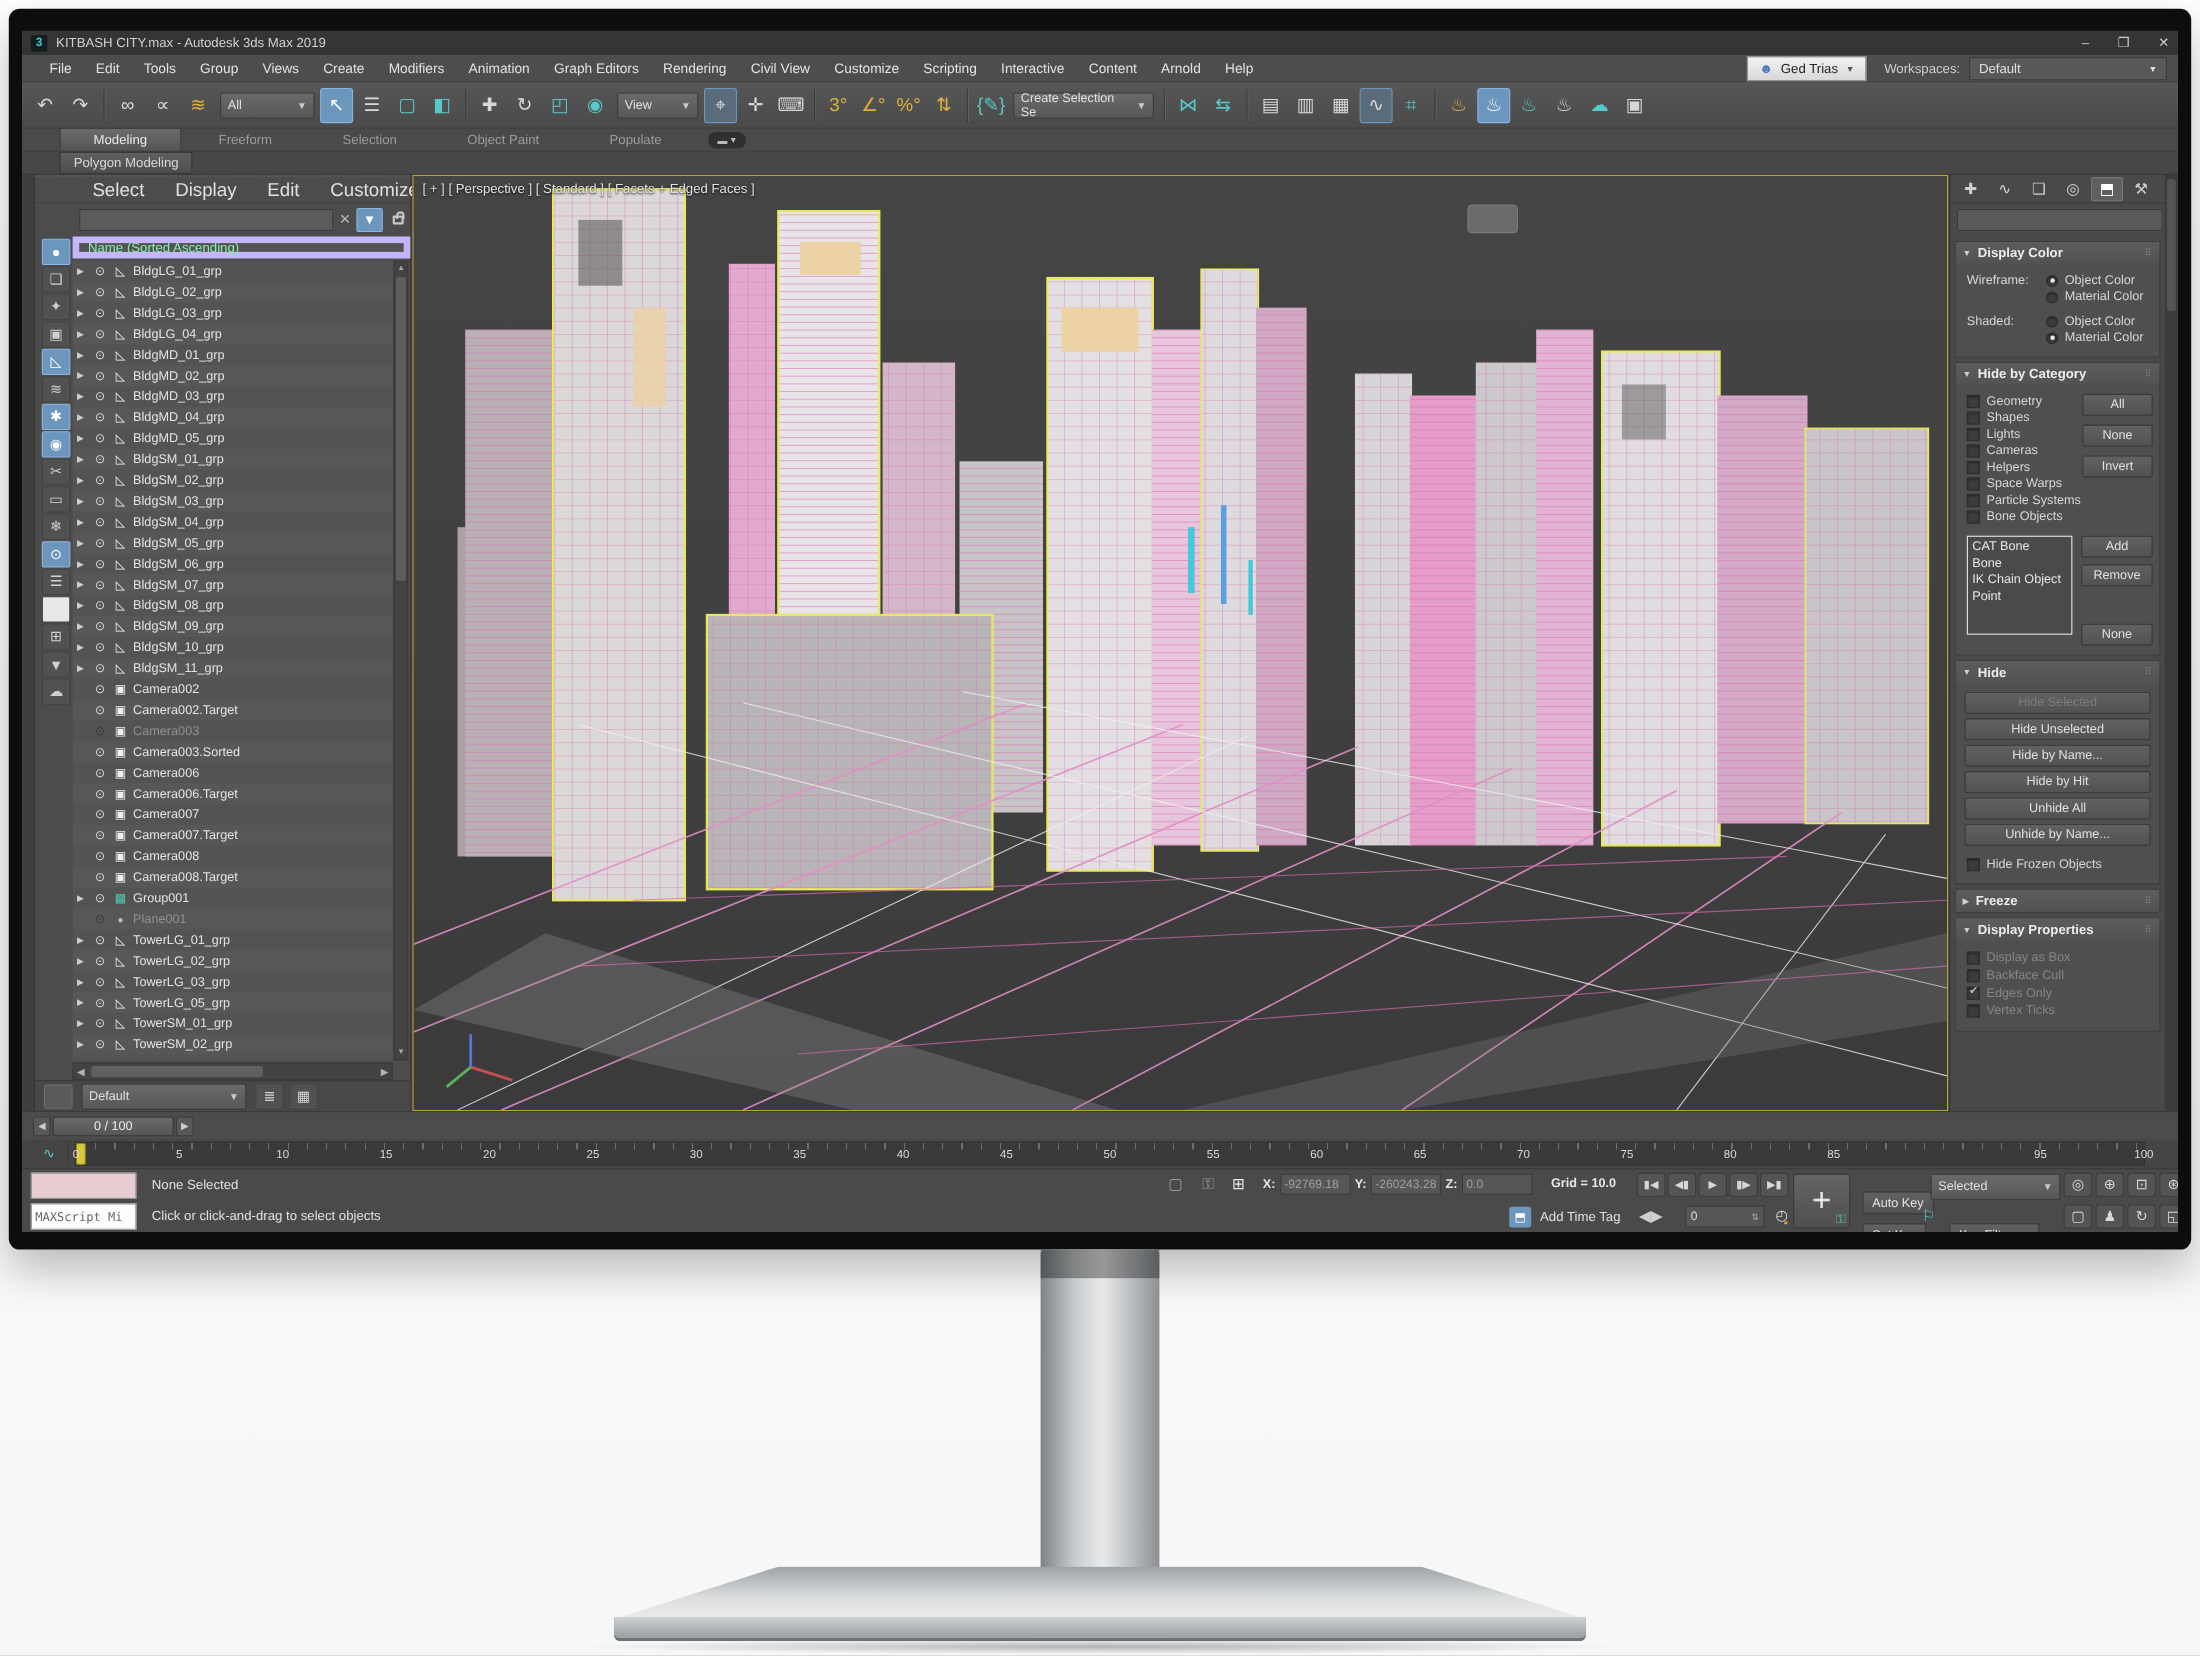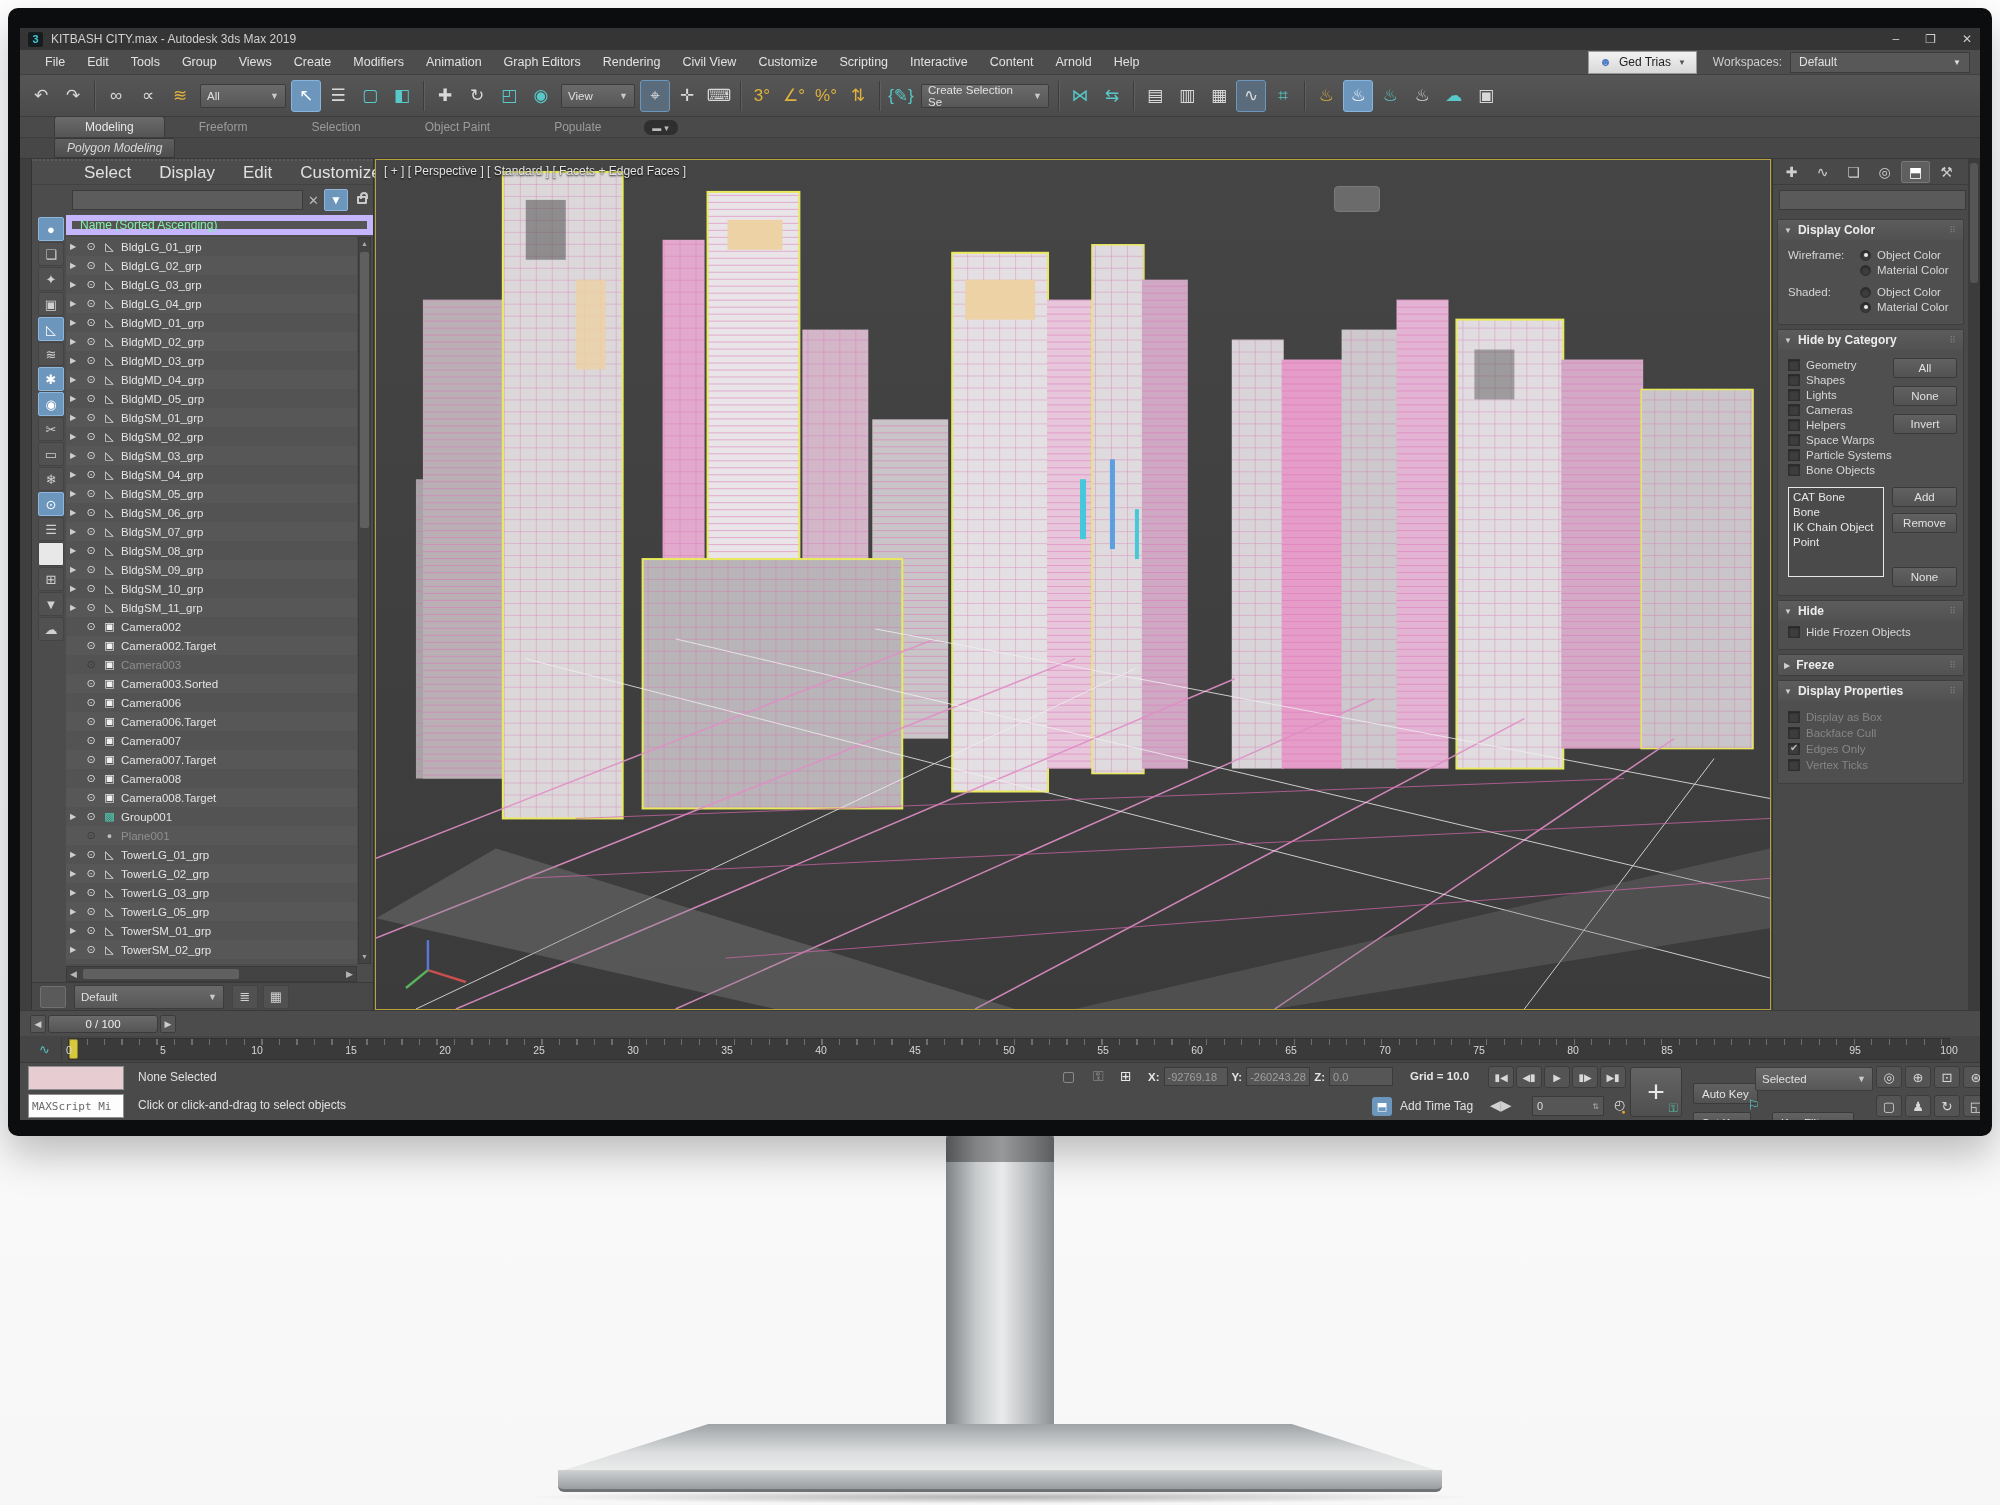--- a/index.html
+++ b/index.html
@@ -34,21 +34,21 @@
   .btn.on { background:#6d96bd; border:1px solid #89b4dd; color:#fff; }
   .btn.frame { border:1px solid #6d96bd; background:#5a6b7c; }
   .sep { width:1px; height:30px; background:#3c3c3c; margin:0 4px; box-shadow:1px 0 0 #5f5f5f; }
   .dd { height:24px; background:linear-gradient(#6a6a6a,#575757); border:1px solid #3c3c3c; border-radius:2px; display:flex; align-items:center; justify-content:space-between; padding:0 6px; gap:8px; color:#e0e0e0; font-size:11.5px; margin:0 3px; }
   .dd .car { font-size:9px; color:#c9c9c9; }
 
   .ribbontabs { position:absolute; left:0; top:89px; width:100%; height:21px; background:#4a4a4a; display:flex; align-items:flex-end; padding-left:34px; gap:4px; border-bottom:1px solid #3e3e3e; }
   .rtab { padding:3px 30px; color:#9b9b9b; font-size:12px; }
   .rtab.act { background:linear-gradient(#6b6b6b,#555); color:#e8e8e8; border:1px solid #3a3a3a; border-bottom:none; border-radius:3px 3px 0 0; }
   .rmedia { margin-left:8px; margin-bottom:2px; width:34px; height:15px; background:#2f2f2f; border-radius:7px; color:#bbb; font-size:9px; display:flex; align-items:center; justify-content:center; gap:3px; }
-  .ribbonbar { position:absolute; left:0; top:110px; width:100%; height:21px; background:#474747; border-bottom:1px solid #383838; display:flex; align-items:center;font-style:italic; }
+  .ribbonbar { position:absolute; left:0; top:110px; width:100%; height:21px; background:#474747; border-bottom:1px solid #383838; display:flex; align-items:center; }
   .polytab { margin-left:34px; background:linear-gradient(#5f5f5f,#4e4e4e); border:1px solid #383838; padding:2px 12px; color:#d8d8d8; font-size:12px; border-radius:2px; }
 
   
   .ldock { position:absolute; left:0; top:131px; width:12px; height:851px; background:#3f3f3f; border-right:1px solid #333; }
   .explorer { position:absolute; left:12px; top:131px; width:342px; height:851px; background:#4c4c4c; border-right:1px solid #323232; }
   .exp-menus { height:26px; display:flex; align-items:center; gap:4px; padding-left:40px; border-bottom:1px solid #424242; border-top:2px dotted #5a5a5a; }
   .exp-menus .mi { padding:3px 12px; color:#e0e0e0; font-size:17px; }
   .exp-search { height:30px; display:flex; align-items:center; gap:5px; padding:0 6px 0 40px; }
   .exp-search input { flex:1; height:20px; background:#5c5c5c; border:1px solid #3a3a3a; color:#eee; padding:0 4px; }
   .xicon { color:#b8b8b8; font-size:13px; }
@@ -760,20 +760,28 @@
             </div>
         </div>
       </div>
 
       <div class="roll">
         <div class="roll-h">
           <span class="tri">▼</span>
           <span>Hide</span>
           <span class="grip">⠿</span>
         </div>
+        <div class="hide-btns" style="padding:4px 2px 2px 2px">
+            <div class="pbtn dis">Hide Selected</div>
+            <div class="pbtn">Hide Unselected</div>
+            <div class="pbtn">Hide by Name...</div>
+            <div class="pbtn">Hide by Hit</div>
+            <div class="pbtn">Unhide All</div>
+            <div class="pbtn">Unhide by Name...</div>
+          </div>
         <div class="frow" style="padding:2px 0 8px 10px">
           <span class="cb"></span>
           <span>Hide Frozen Objects</span>
         </div>
       </div>
 
       <div class="roll">
         <div class="roll-h">
           <span class="tri">▶</span>
           <span>Freeze</span>

